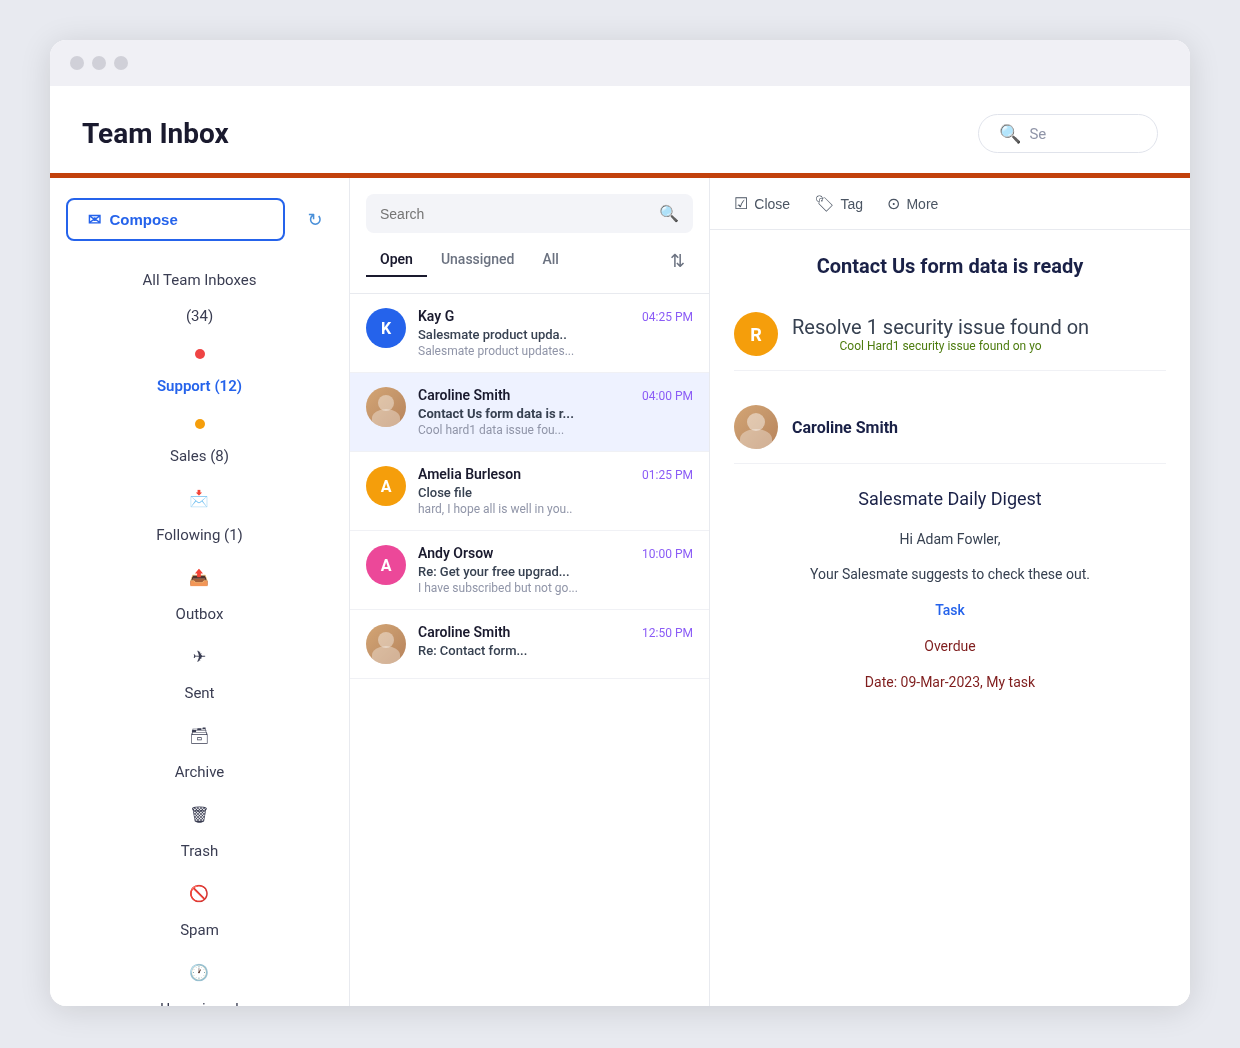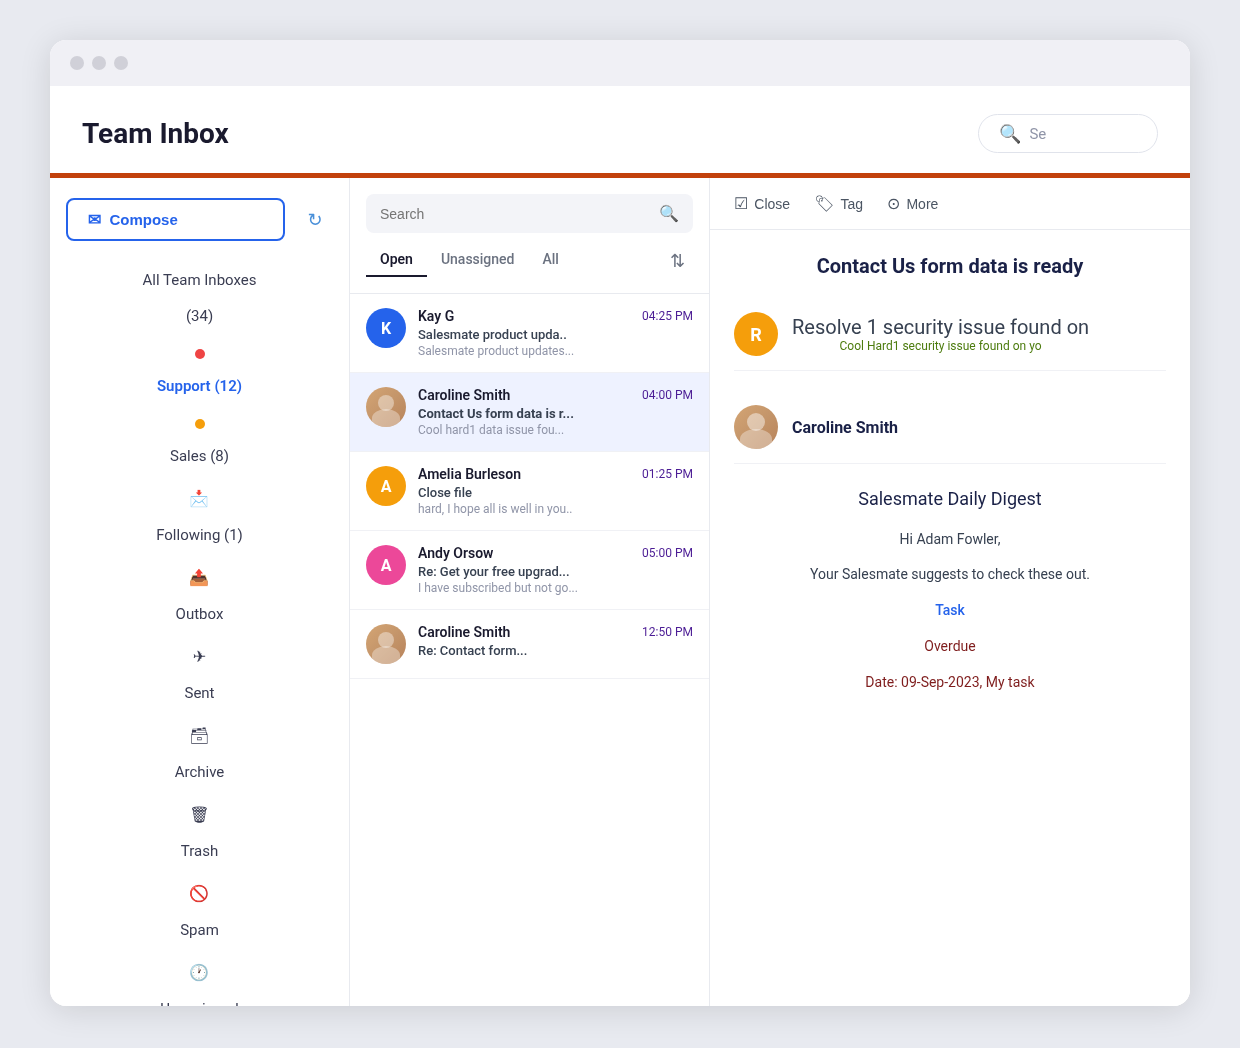--- a/index.html
+++ b/index.html
@@ -213,31 +213,31 @@
       flex-shrink: 0;
       overflow: hidden;
     }
     .avatar-blue { background: #2563eb; }
     .avatar-yellow { background: #f59e0b; }
     .avatar-pink { background: #ec4899; }
     .email-content { flex: 1; min-width: 0; }
     .email-header-row {
       display: flex;
       justify-content: space-between;
-      align-items: center;
+      align-items: flex-end;
       margin-bottom: 3px;
     }
     .email-sender {
       font-size: 14px;
       font-weight: 600;
       color: #1a1a2e;
     }
     .email-time {
       font-size: 12px;
-      color: #4c1d95;
+      color: #8b5cf6;
       white-space: nowrap;
     }
     .email-subject {
       font-size: 13px;
       color: #374151;
       font-weight: 500;
       margin-bottom: 2px;
       white-space: nowrap;
       overflow: hidden;
       text-overflow: ellipsis;
@@ -521,21 +521,21 @@
             </div>
           </div>
 
           <div class="email-item">
             <div class="avatar avatar-pink">
               <span>A</span>
             </div>
             <div class="email-content">
               <div class="email-header-row">
                 <span class="email-sender">Andy Orsow</span>
-                <span class="email-time">05:00 PM</span>
+                <span class="email-time">10:00 PM</span>
               </div>
               <div class="email-subject">Re: Get your free upgrad...</div>
               <div class="email-preview">I have subscribed but not go...</div>
             </div>
           </div>
 
           <div class="email-item">
             <div class="avatar avatar-photo"></div>
             <div class="email-content">
               <div class="email-header-row">
@@ -581,19 +581,19 @@
             <div class="sender-avatar-large"></div>
             <div class="sender-name">Caroline Smith</div>
           </div>
 
           <div class="email-body-section">
             <div class="digest-title">Salesmate Daily Digest</div>
             <p>Hi Adam Fowler,</p>
             <p>Your Salesmate suggests to check these out.</p>
             <p class="body-label">Task</p>
             <p class="body-value">Overdue</p>
-            <p class="body-value">Date: 09-Sep-2023, My task</p>
+            <p class="body-value">Date: 09-Mar-2023, My task</p>
           </div>
         </div>
       </div>
     </div>
   </div>
 </div>
 
 </body></html>

